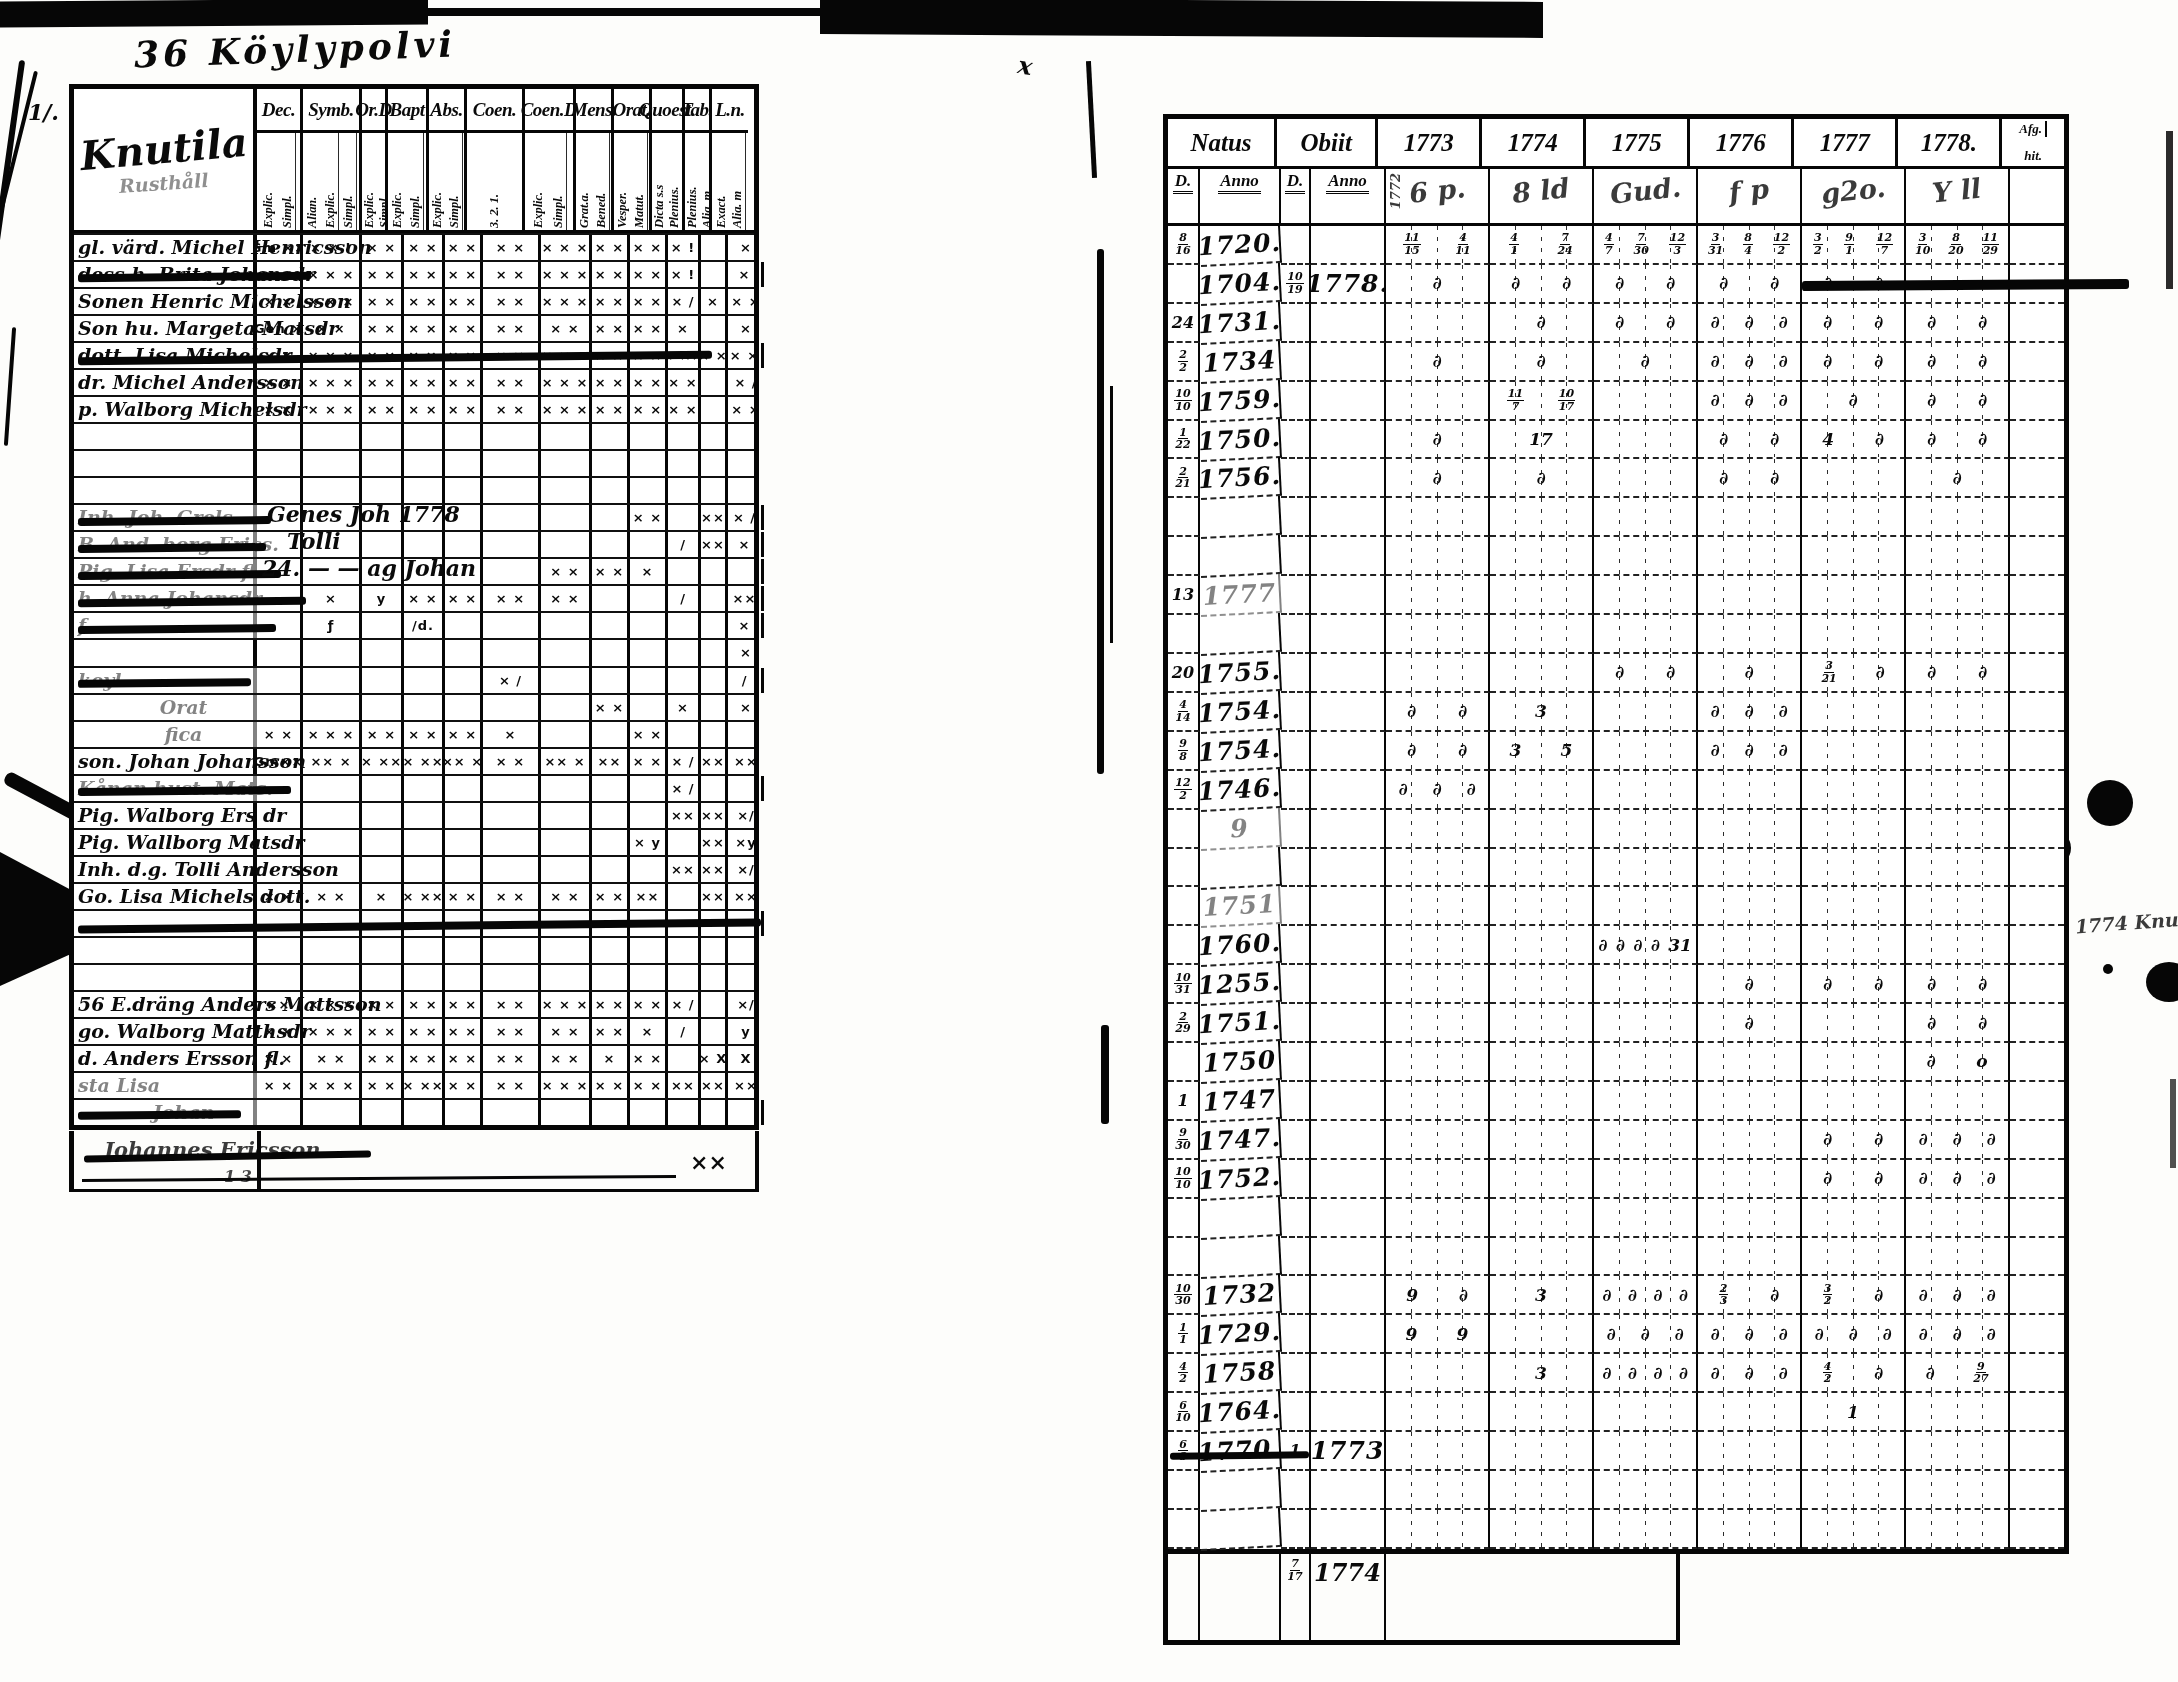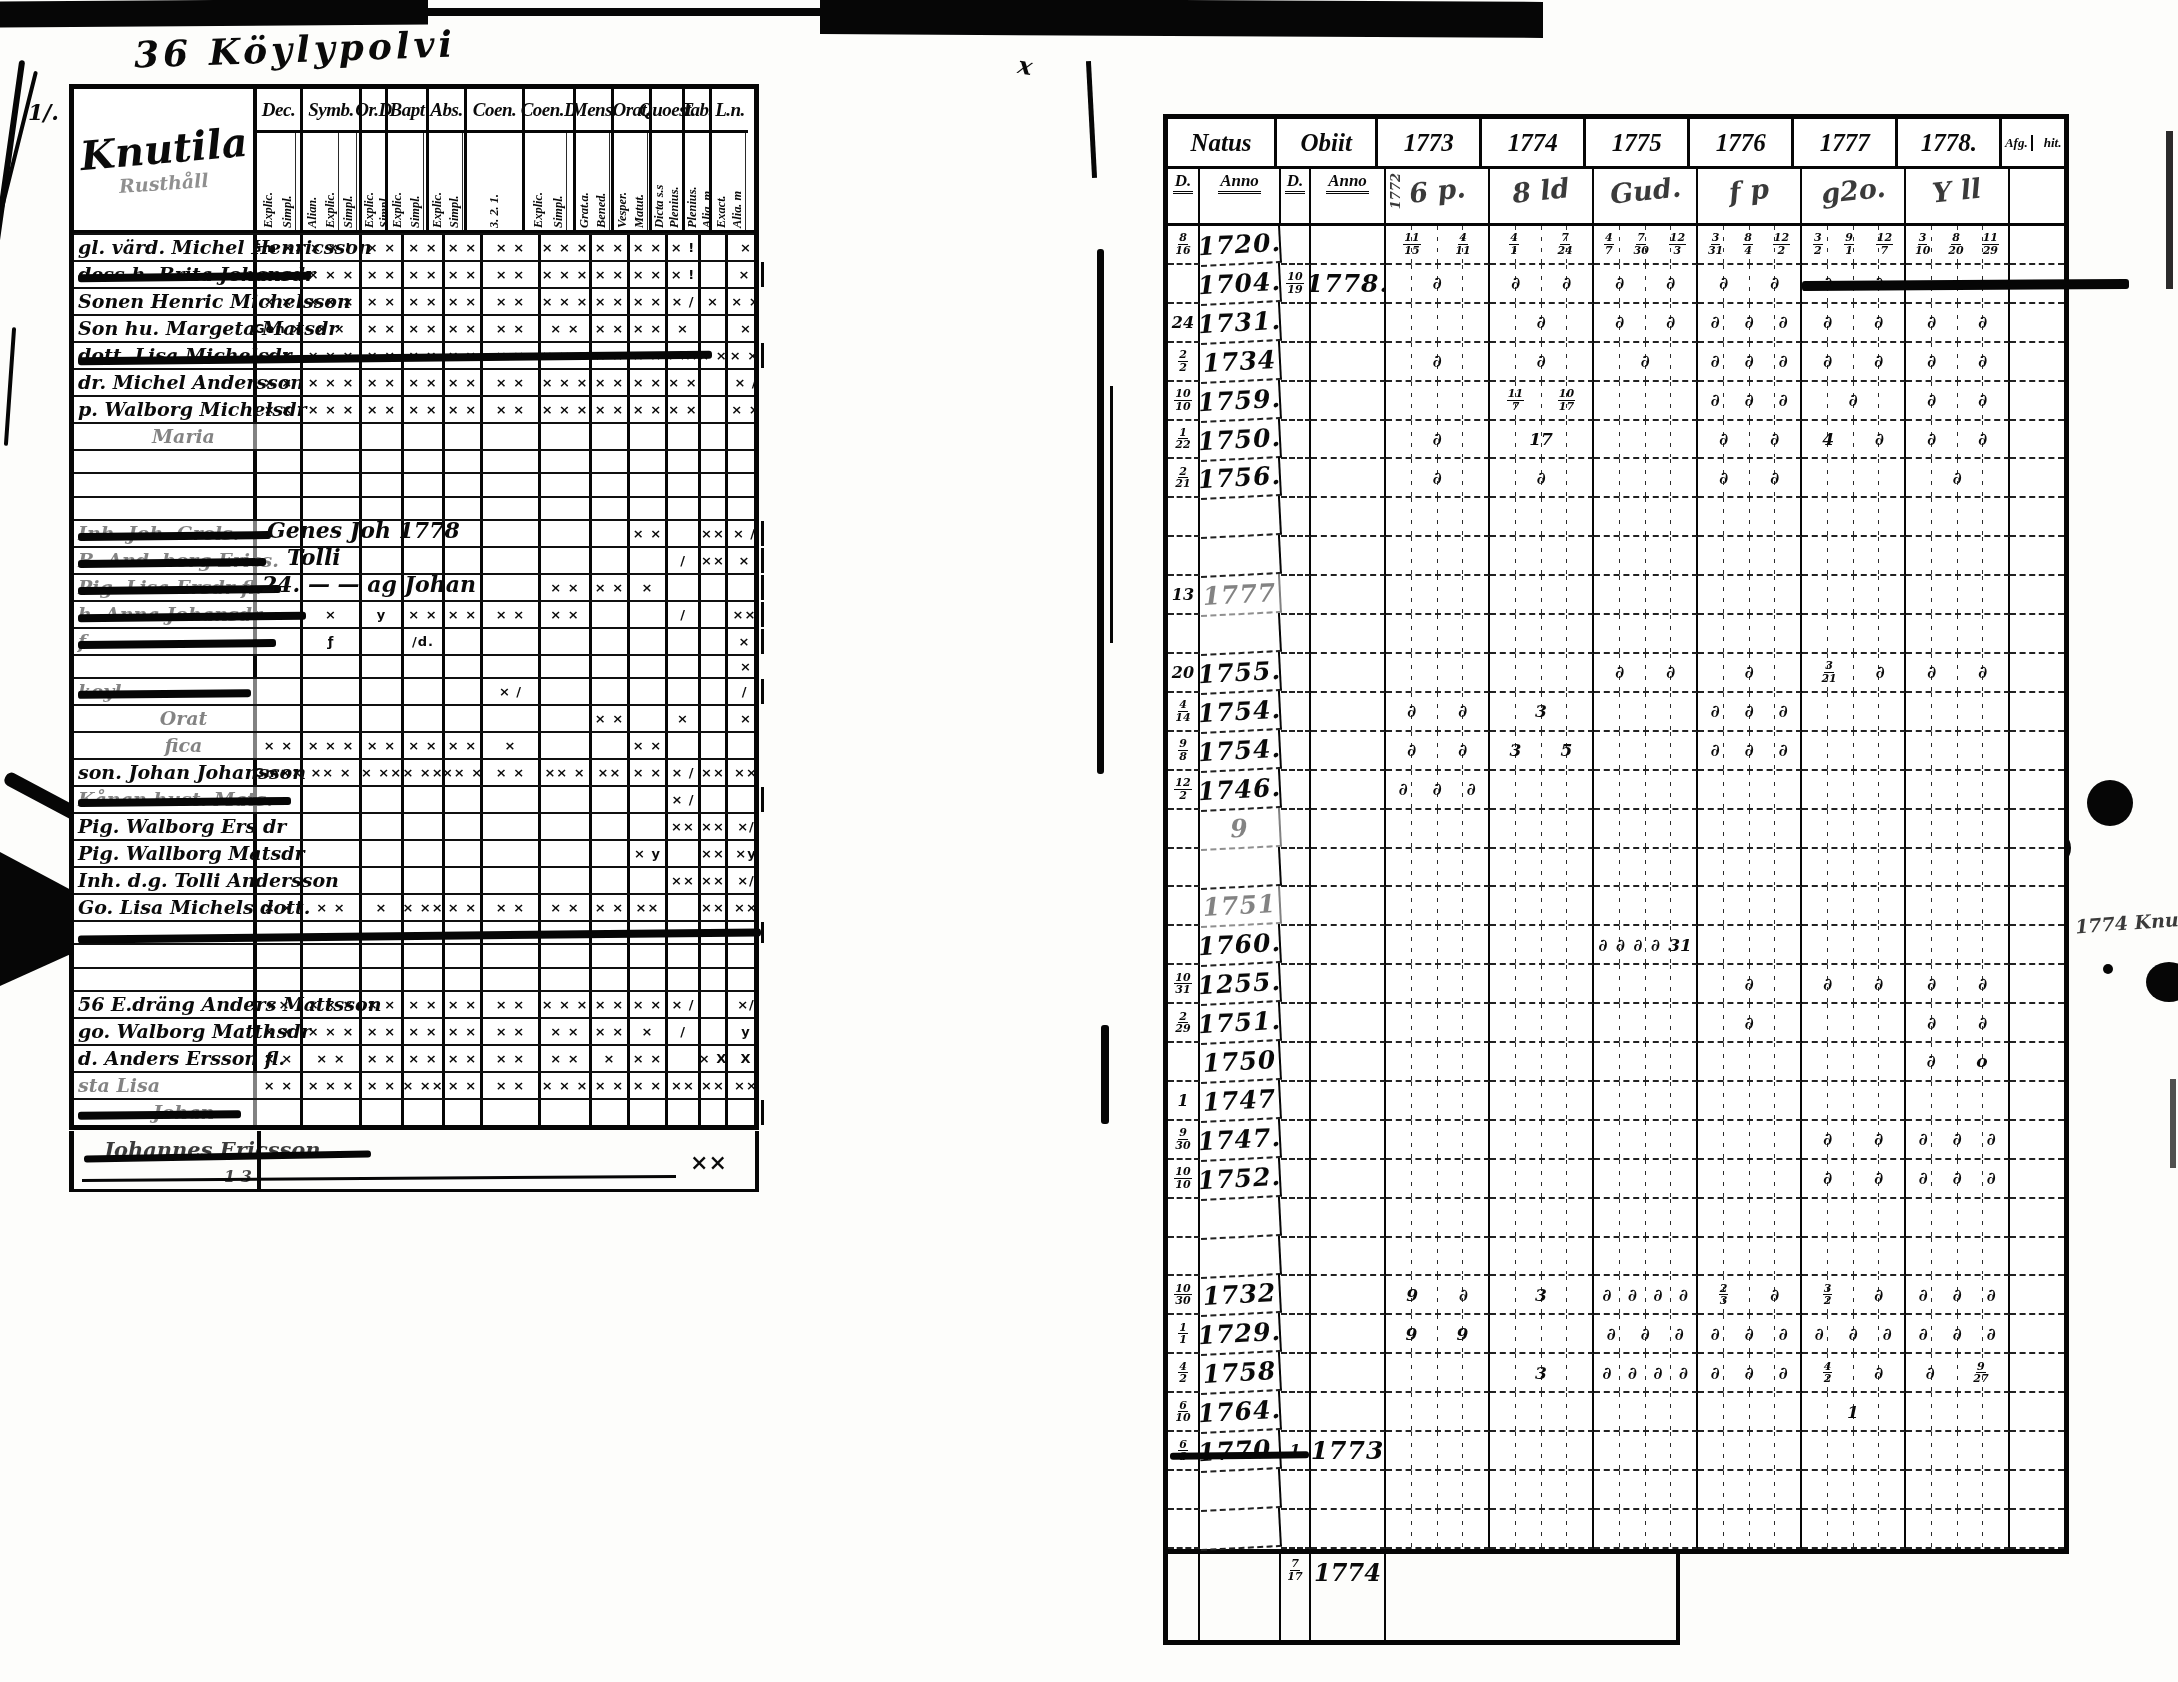--- a/index.html
+++ b/index.html
@@ -291,35 +291,20 @@
         <div class="l-cell" style="width: 38px;">× ×</div>
         <div class="l-cell" style="width: 58px;">× ×</div>
         <div class="l-cell" style="width: 51px;">× × ×</div>
         <div class="l-cell" style="width: 38px;">× ×</div>
         <div class="l-cell" style="width: 38px;">× ×</div>
         <div class="l-cell" style="width: 33px;">× ×</div>
         <div class="l-cell" style="width: 27px;"></div>
         <div class="l-cell" style="width: 36px;">× ×</div>
       </div>
       <div class="l-row">
-        <div class="l-name hw faint" style="text-align: center; padding-left: 40px;">Maria</div>
-        <div class="l-cell" style="width: 46px;"></div>
-        <div class="l-cell" style="width: 59px;"></div>
-        <div class="l-cell" style="width: 42px;"></div>
-        <div class="l-cell" style="width: 41px;"></div>
-        <div class="l-cell" style="width: 38px;"></div>
-        <div class="l-cell" style="width: 58px;"></div>
-        <div class="l-cell" style="width: 51px;"></div>
-        <div class="l-cell" style="width: 38px;"></div>
-        <div class="l-cell" style="width: 38px;"></div>
-        <div class="l-cell" style="width: 33px;"></div>
-        <div class="l-cell" style="width: 27px;"></div>
-        <div class="l-cell" style="width: 36px;"></div>
-      </div>
-      <div class="l-row">
         <div class="l-name hw"></div>
         <div class="l-cell" style="width: 46px;"></div>
         <div class="l-cell" style="width: 59px;"></div>
         <div class="l-cell" style="width: 42px;"></div>
         <div class="l-cell" style="width: 41px;"></div>
         <div class="l-cell" style="width: 38px;"></div>
         <div class="l-cell" style="width: 58px;"></div>
         <div class="l-cell" style="width: 51px;"></div>
         <div class="l-cell" style="width: 38px;"></div>
         <div class="l-cell" style="width: 38px;"></div>
@@ -732,21 +717,21 @@
     <div class="rh" style="width:105px;">Obiit</div>
 
     <div style="display:flex;flex:1;" id="ryears">
         <div class="rh" style="width: 104px;">1773</div>
         <div class="rh" style="width: 104px;">1774</div>
         <div class="rh" style="width: 104px;">1775</div>
         <div class="rh" style="width: 104px;">1776</div>
         <div class="rh" style="width: 104px;">1777</div>
         <div class="rh" style="width: 104px;">1778.</div>
       </div>
-    <div class="rh" style="width:64px;border-right:none;font-size:13px;gap:11px;">
+    <div class="rh" style="width:64px;border-right:none;font-size:13px;gap:11px;flex-direction:column;">
       <span style="border-right:2px solid #060606;padding-right:3px;">Afg.</span>
       <span>hit.</span>
     </div>
   </div>
   <div class="rhead2" id="rsub">
       <div class="rh2" style="width: 32px;">
         <span class="dbl">D.</span>
       </div>
       <div class="rh2" style="width: 81px;">
         <span class="dbl">Anno</span>

